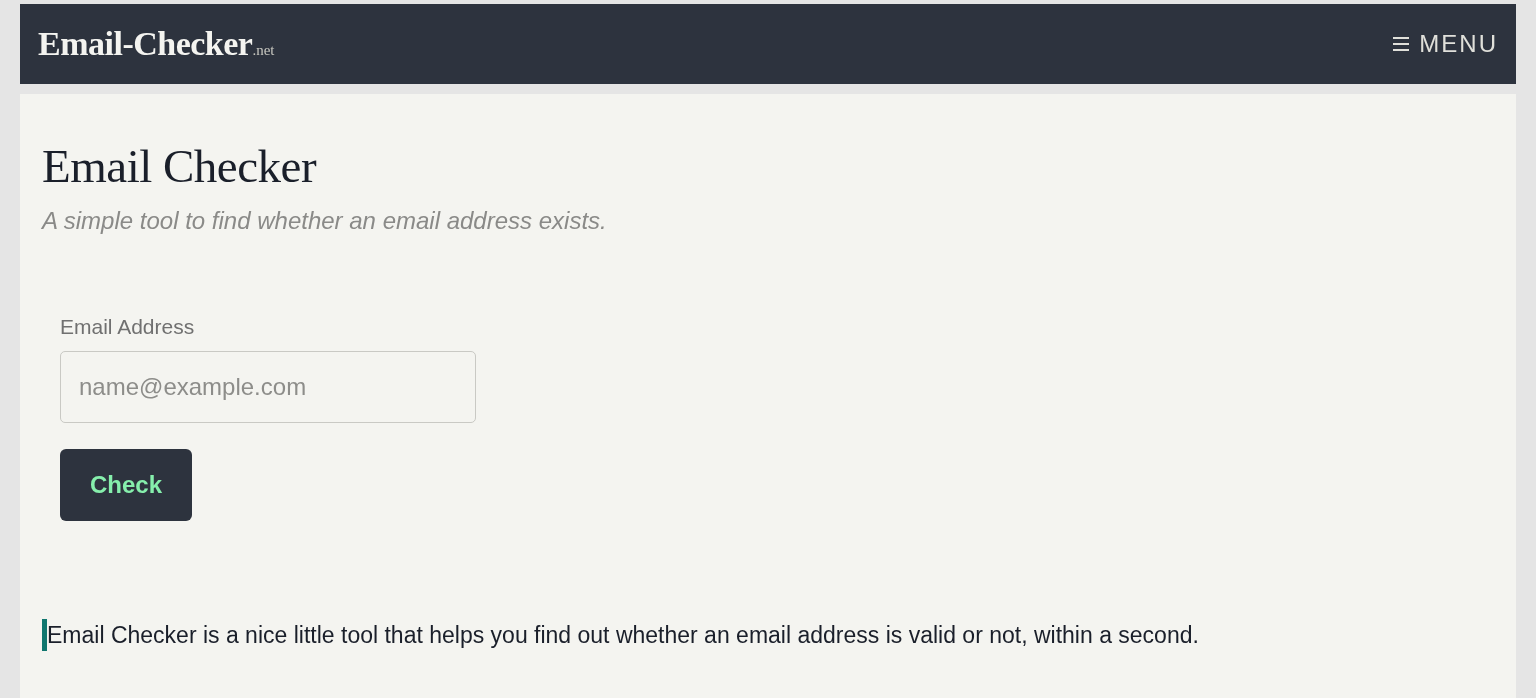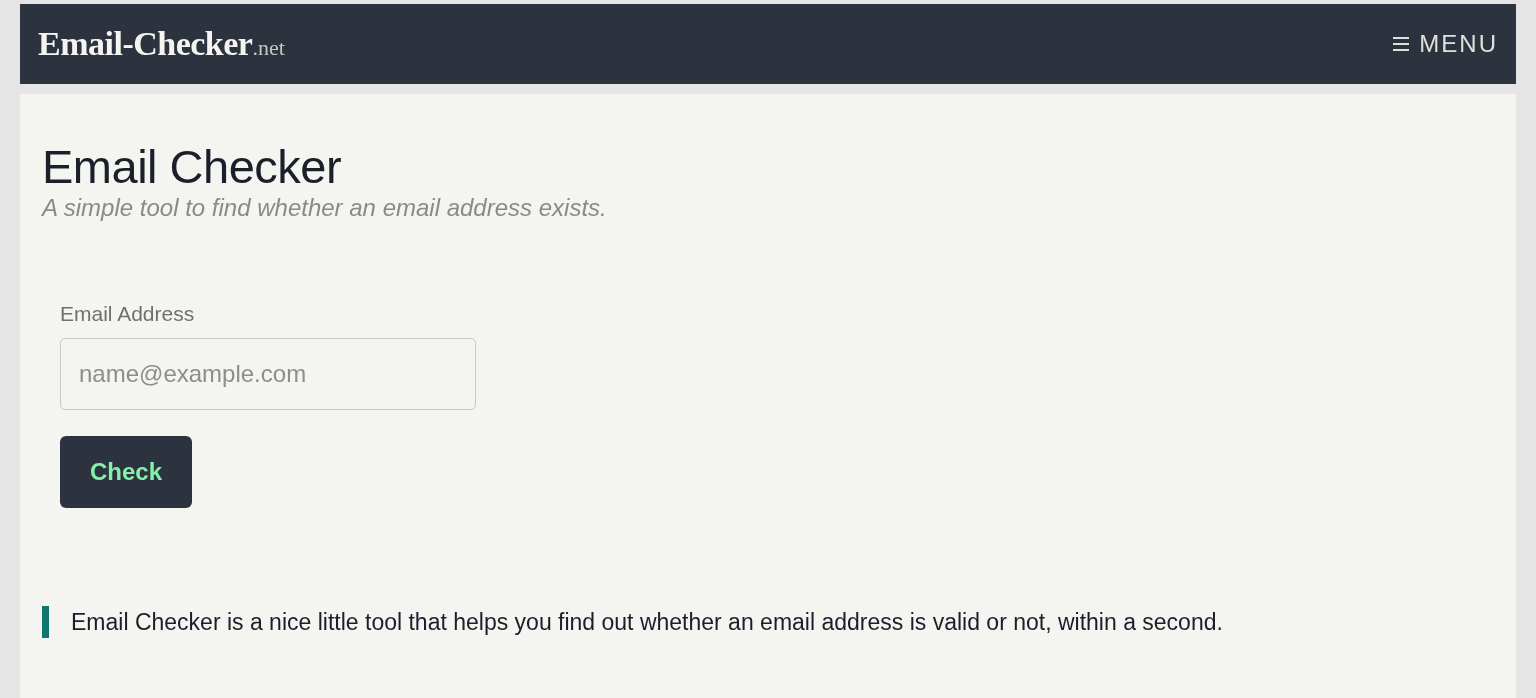--- a/index.html
+++ b/index.html
@@ -28,21 +28,21 @@
       align-items: baseline;
       color: #f4f4f0;
     }
     .logo-main {
       font-size: 34px;
       font-weight: 600;
       font-family: "Comic Sans MS", "Marker Felt", cursive;
       letter-spacing: -0.5px;
     }
     .logo-suffix {
-      font-size: 22px;
+      font-size: 15px;
       font-weight: 400;
       font-family: "Comic Sans MS", "Marker Felt", cursive;
       color: #c8c8c0;
     }
     .menu-button {
       background: none;
       border: none;
       color: #e0e0da;
       font-size: 24px;
       font-weight: 400;
@@ -67,20 +67,22 @@
       background: #f4f4f0;
       margin: 10px 20px 0 20px;
       padding: 45px 22px 40px 22px;
       min-height: 610px;
     }
     .page-title {
       font-size: 47px;
       font-weight: 500;
       color: #1a1f2a;
       letter-spacing: -0.5px;
+      margin-bottom: 14px;
+      font-family: Liberation Serif, serif;
     }
     .subtitle {
       font-size: 24px;
       font-style: italic;
       color: #8a8a88;
       margin-bottom: 80px;
     }
     .form-section {
       padding-left: 18px;
     }
@@ -111,22 +113,21 @@
       color: #86efac;
       font-size: 24px;
       font-weight: 700;
       border: none;
       border-radius: 6px;
       padding: 22px 30px;
       cursor: pointer;
     }
     .description-block {
       margin-top: 98px;
-      padding-left: 22px;
-      border-left: 7px solid #0f766e;
+      border-left: 5px solid #0f766e;
       font-size: 23px;
       color: #1a1f2a;
       line-height: 1.4;
     }
   </style>
 </head>
 <body>
 
 <div class="header">
   <div class="logo">

